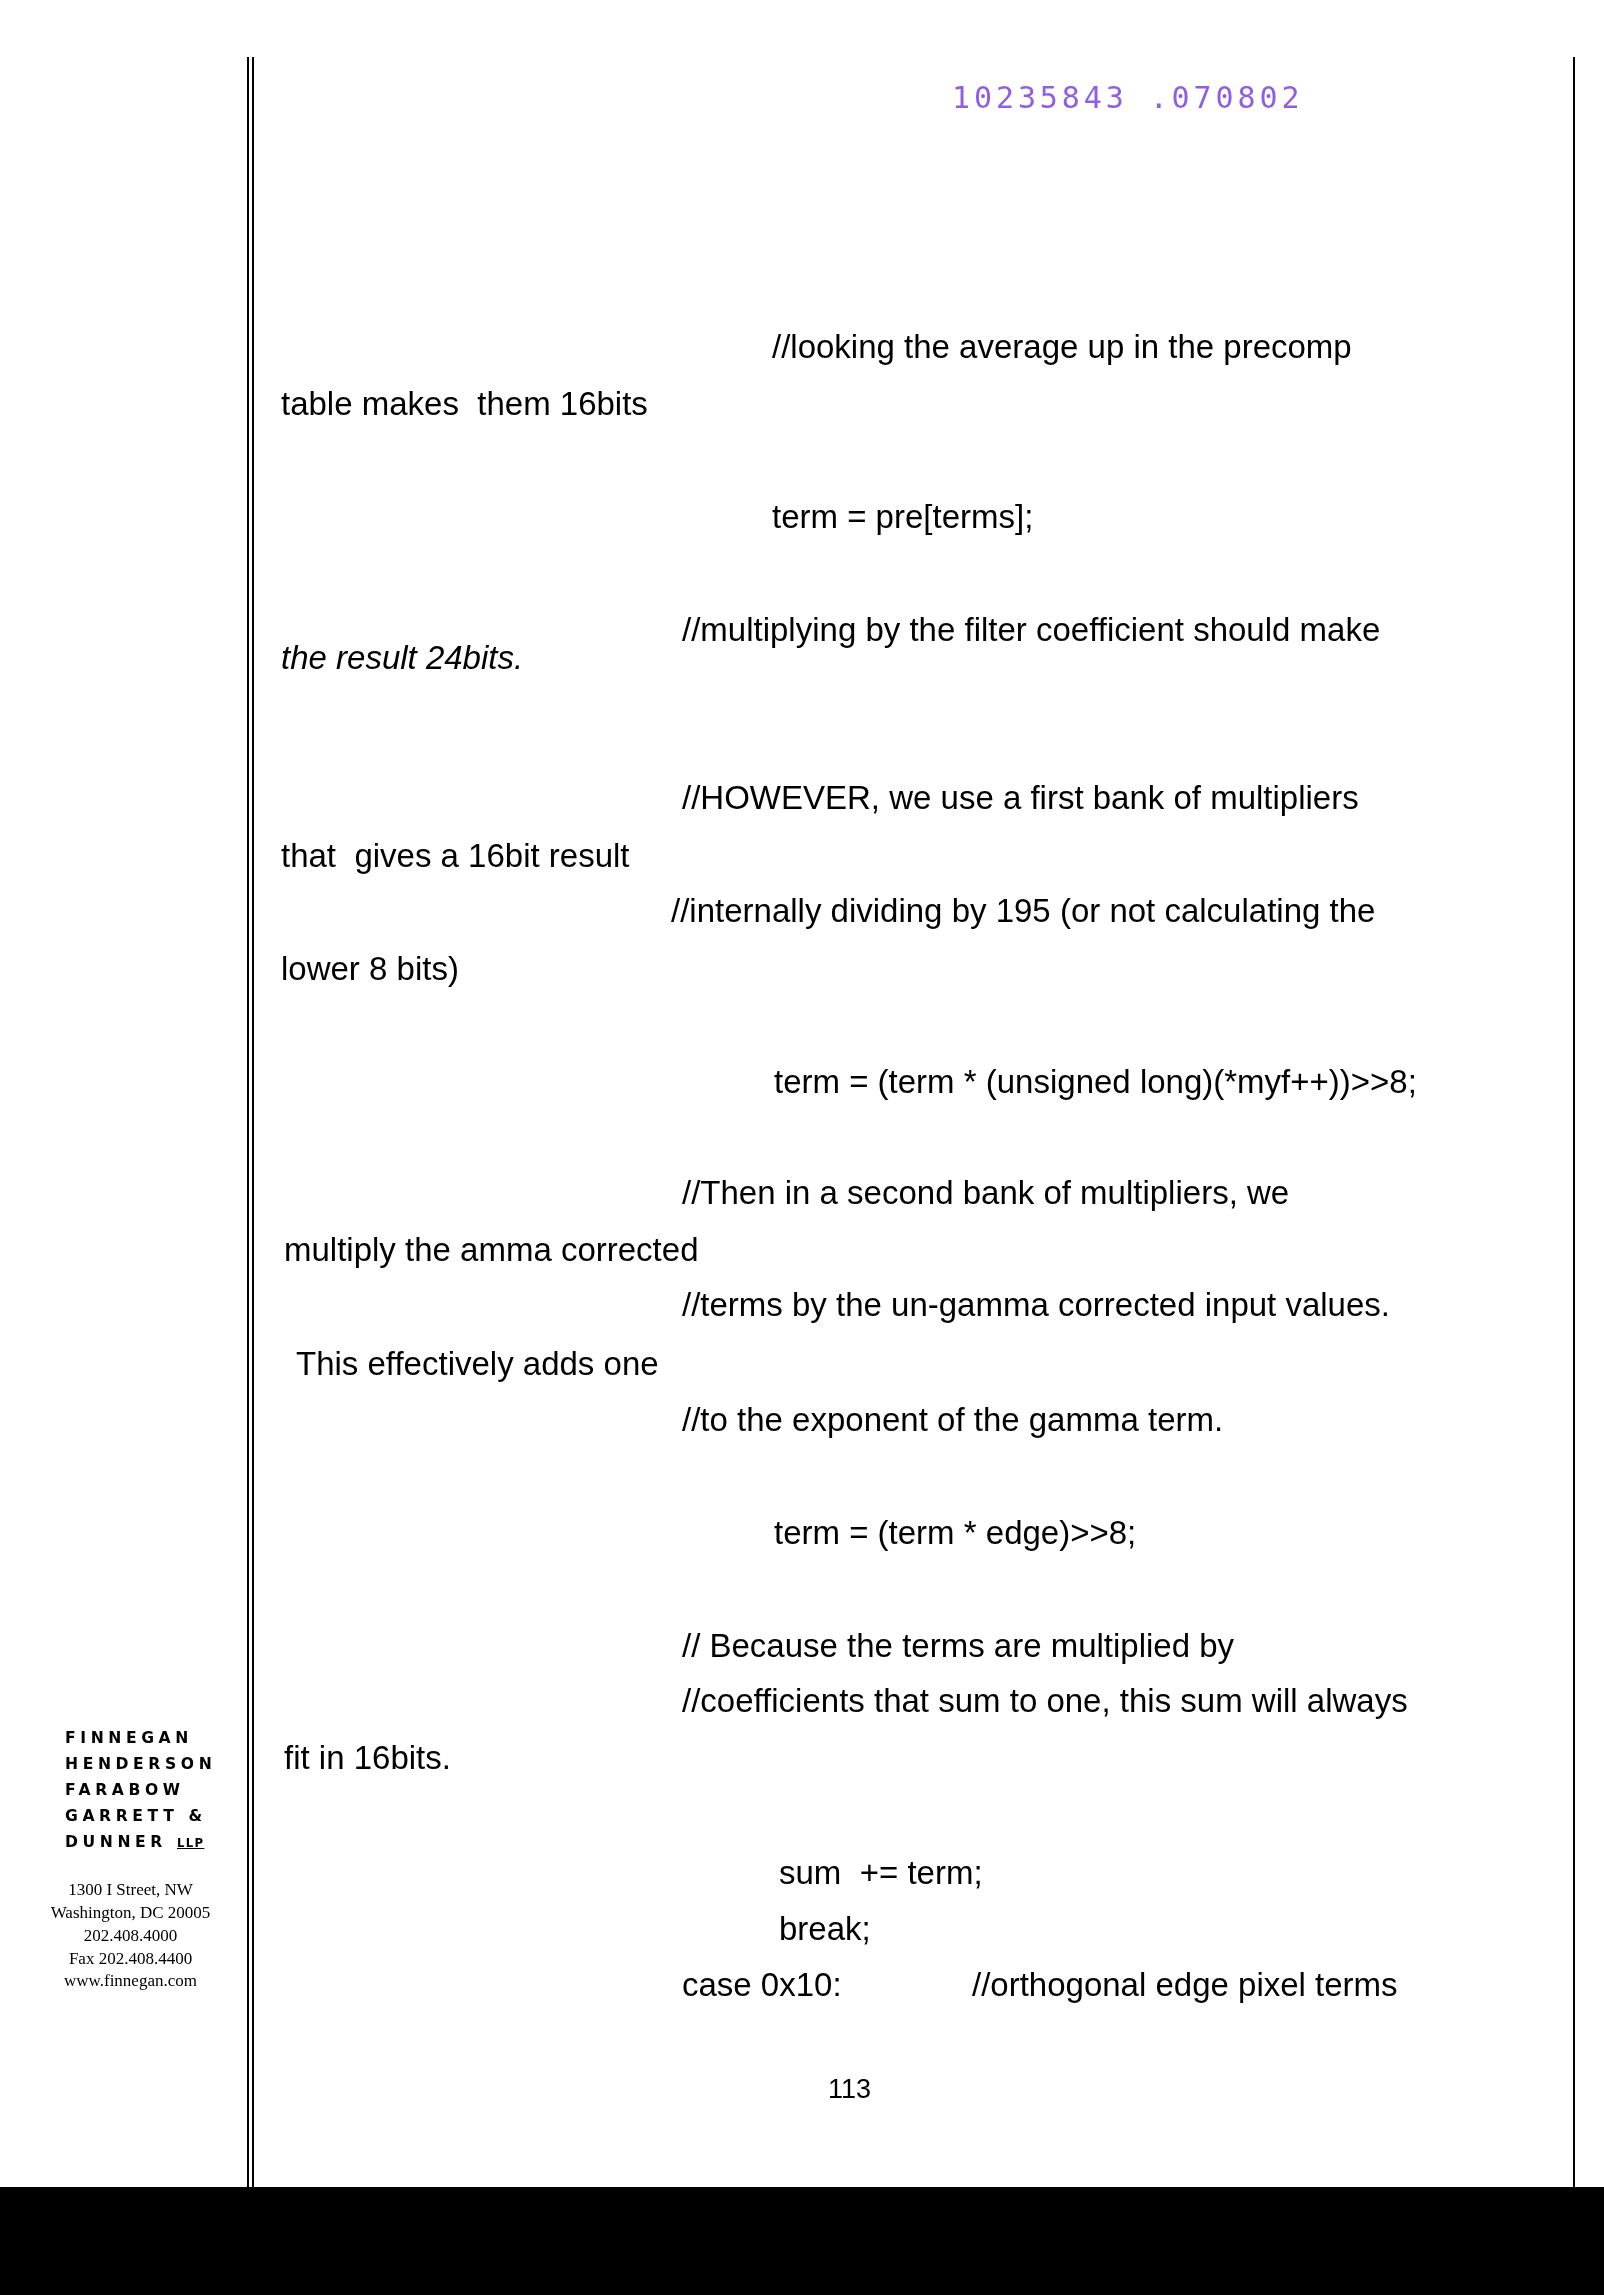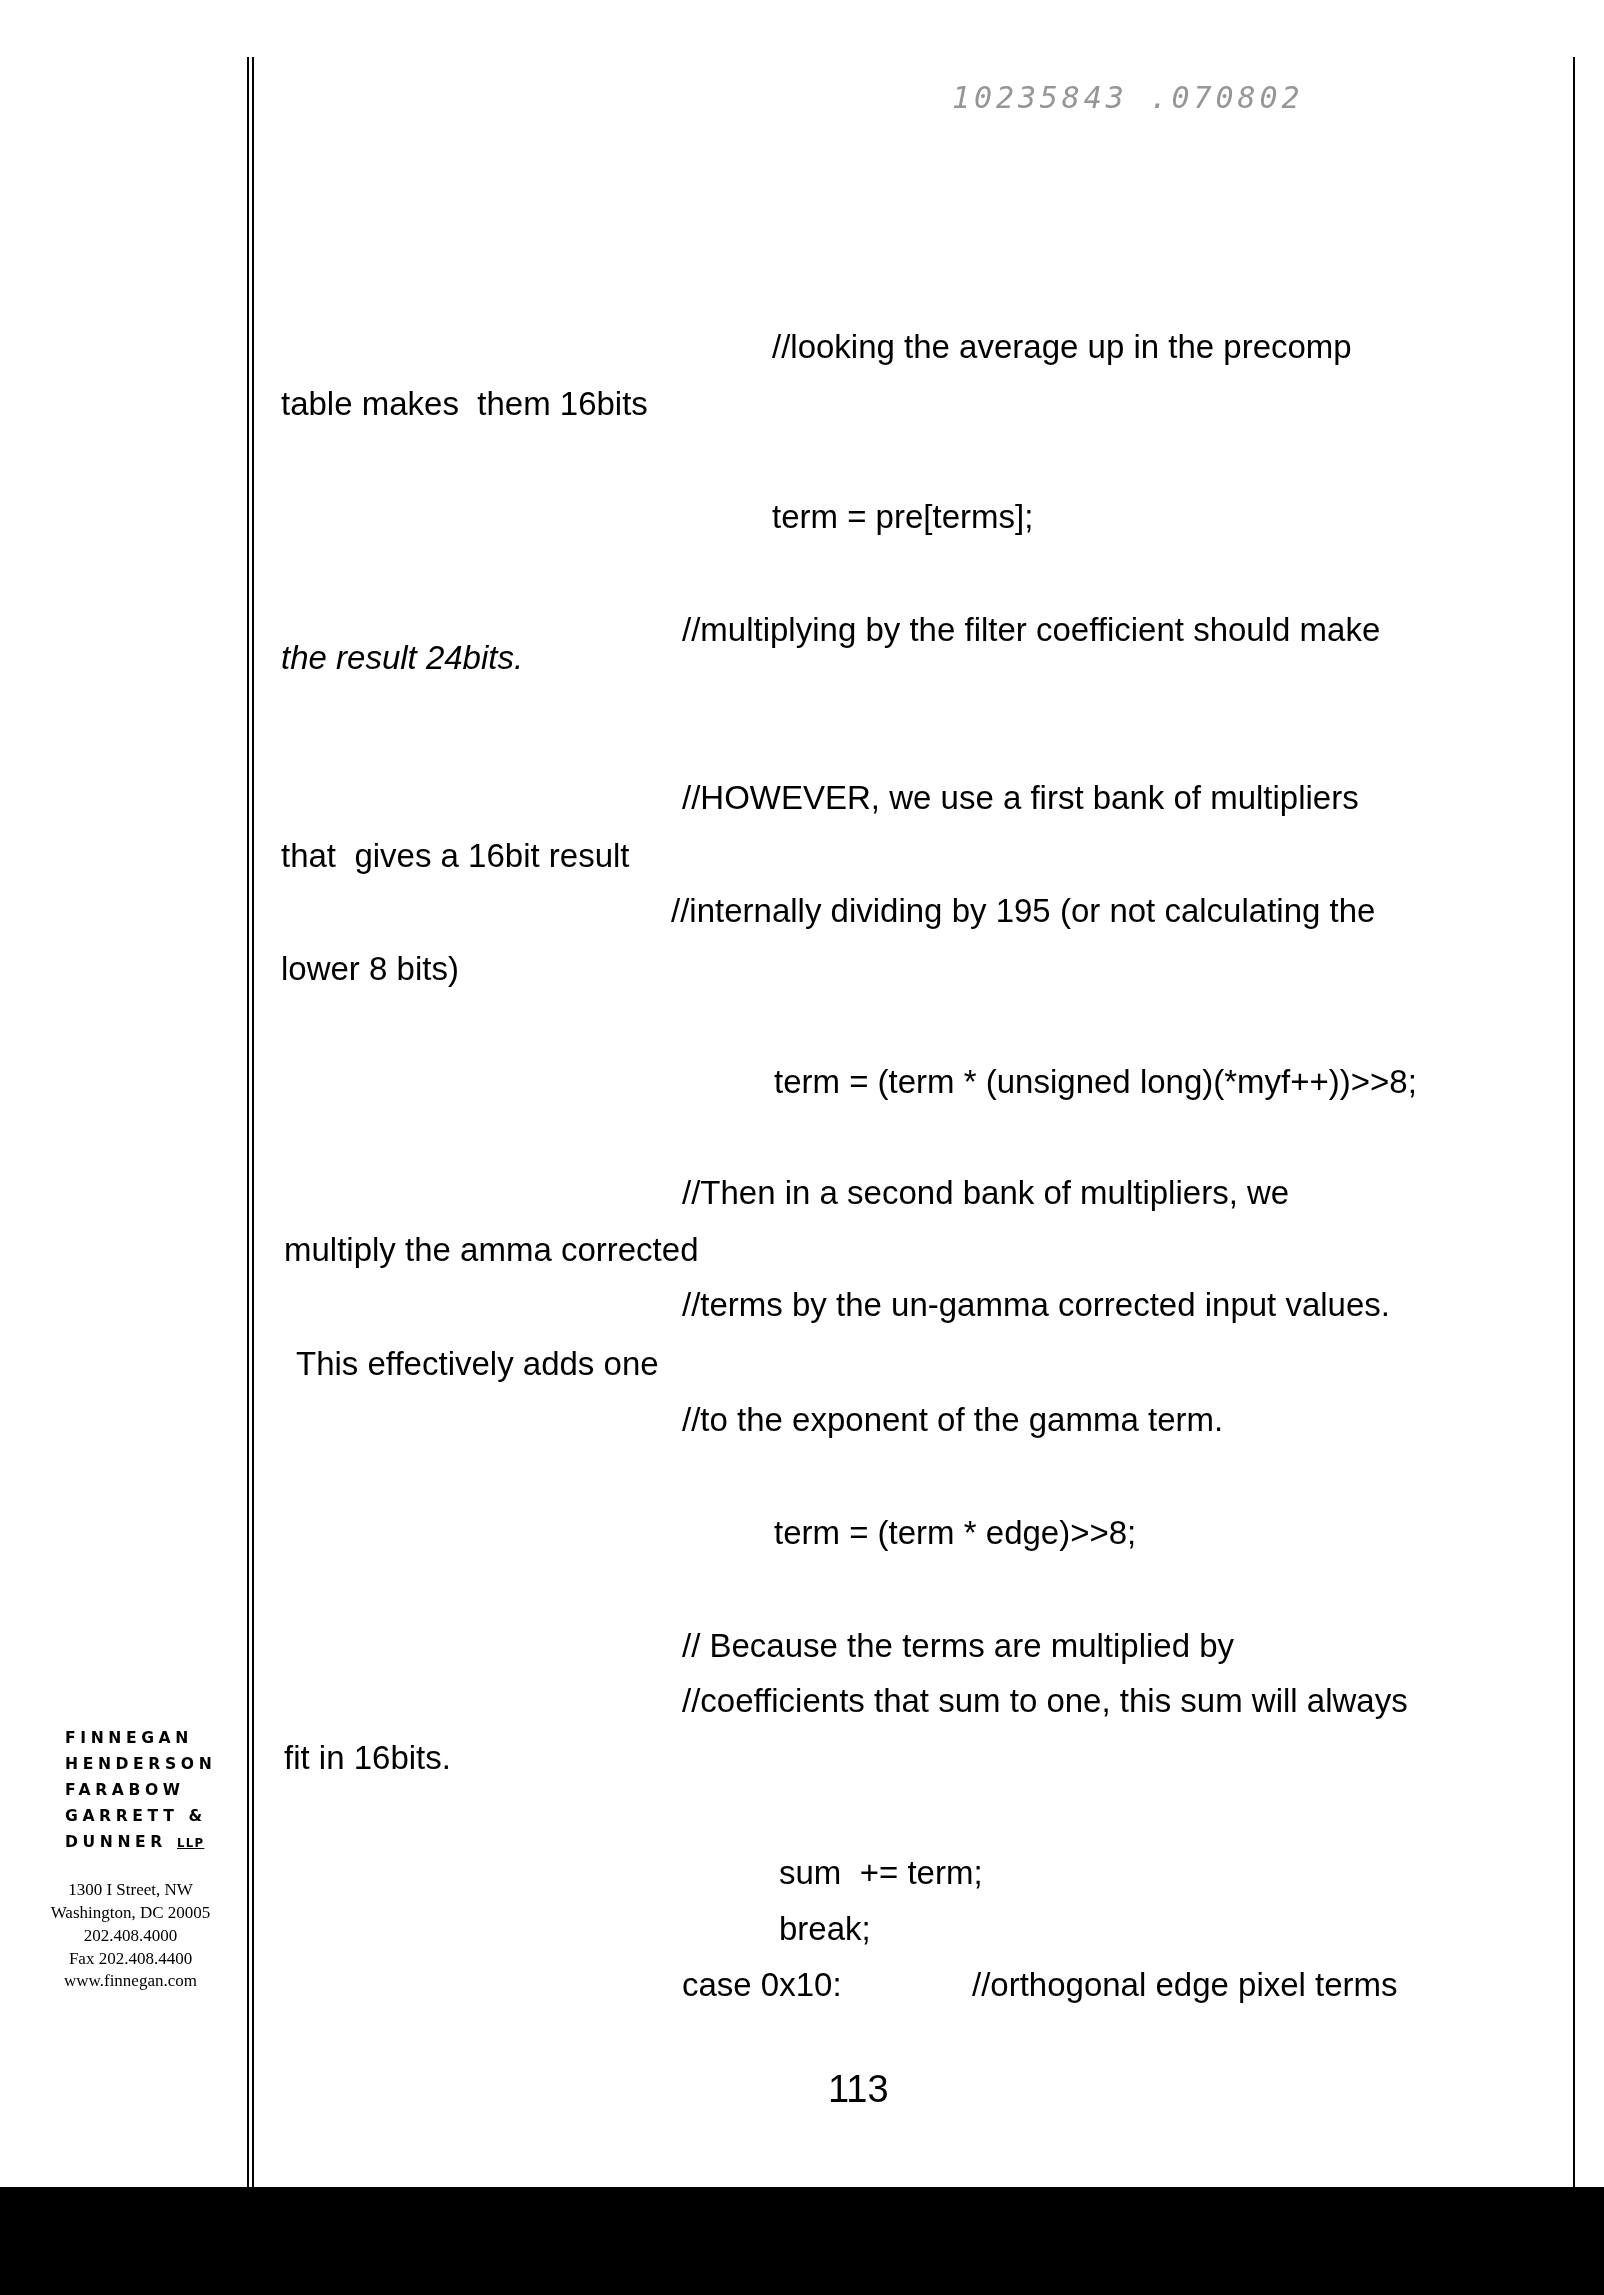--- a/index.html
+++ b/index.html
@@ -1,23 +1,23 @@
 <!DOCTYPE html>
 <html style="font-size:10.4px"><head>
 <meta charset="utf-8">
 <style>
   html, body { margin: 0; padding: 0; background: #ffffff; }
   body { width: 1605px; height: 2295px; position: relative; overflow: hidden; font-family: "Liberation Sans", sans-serif; color: #000; }
   .rule { position: absolute; background: #000; }
   .line { position: absolute; font-size: 33px; line-height: 39px; white-space: pre; transform: translateY(-19.6px); }
-  .header-num { position: absolute; left: 952px; top: 80px; font-family: "DejaVu Sans Mono", monospace; font-size: 30px; letter-spacing: 3.9px; color: #737373; white-space: pre; opacity: 0.75; font-style: italic; }
+  .header-num { position: absolute; left: 952px; top: 80px; font-family: "DejaVu Sans Mono", monospace; font-size: 30px; letter-spacing: 3.9px; color: #6d28d9; white-space: pre; opacity: 0.75; }
   .firm-name { position: absolute; left: 65px; width: 130px; font-family: "DejaVu Sans", sans-serif; font-size: 15.6px; font-weight: bold; letter-spacing: 4.6px; line-height: 26px; white-space: pre; }
   .firm-addr { position: absolute; left: 13px; width: 235px; text-align: center; font-family: "Liberation Serif", serif; font-size: 17px; line-height: 25px; }
   .llp { text-decoration: underline; font-size: 11.7px; letter-spacing: 1.3px; }
-  .page-num { position: absolute; font-size: 38px; line-height: 39px; transform: translateY(-19.6px); }
+  .page-num { position: absolute; font-size: 27px; line-height: 39px; transform: translateY(-19.6px); }
   .black-bar { position: absolute; left: 0; top: 2187px; width: 1605px; height: 109px; background: #000; }
 </style>
 </head>
 <body>
 
 <div class="rule" style="left:247px; top:57px; width:2px; height:2131px;"></div>
 <div class="rule" style="left:252px; top:57px; width:2px; height:2131px;"></div>
 <div class="rule" style="left:1573px; top:57px; width:2px; height:2131px;"></div>
 
 <div class="header-num">10235843 .070802</div>

